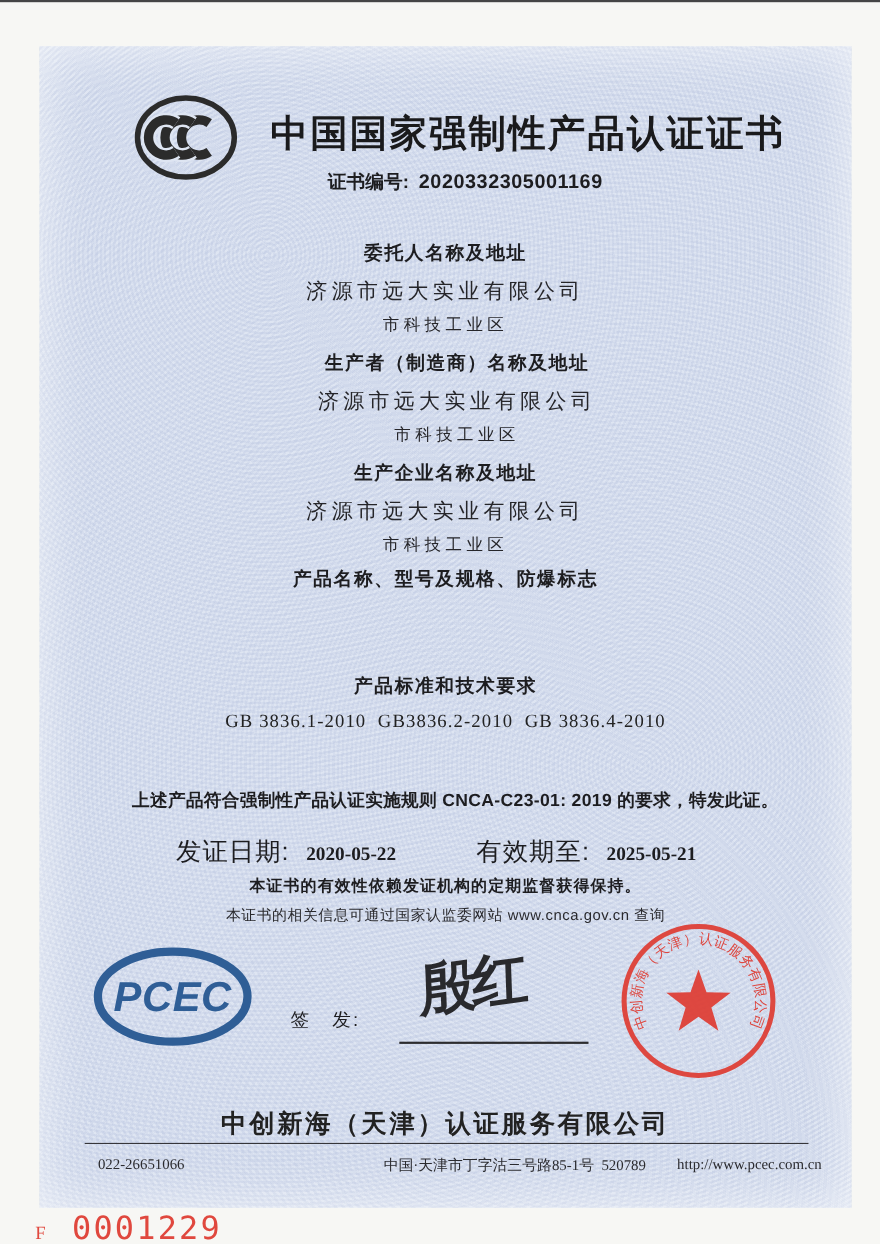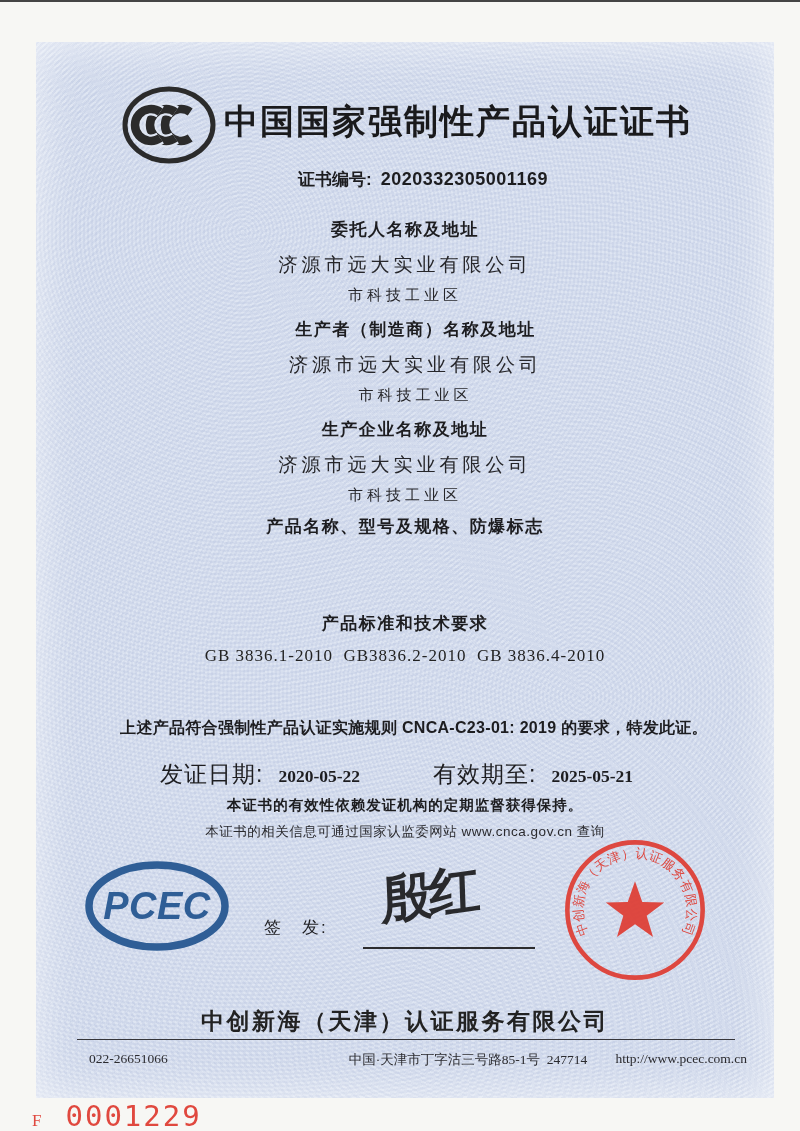--- a/index.html
+++ b/index.html
@@ -17,23 +17,23 @@
     background-image:
       repeating-radial-gradient(circle at 28% 18%, rgba(255,255,255,0) 0 2px, rgba(148,163,205,0.13) 2px 4px),
       repeating-radial-gradient(circle at 74% 62%, rgba(255,255,255,0) 0 2px, rgba(148,163,205,0.11) 2px 4px),
       repeating-radial-gradient(circle at 50% 95%, rgba(255,255,255,0) 0 3px, rgba(148,163,205,0.08) 3px 6px);
     box-shadow: inset 0 0 46px rgba(255,255,255,0.65);
   }
   .abs { position:absolute; }
   .ctr { width:100%; text-align:center; }
 
   .ccc-logo { left:84px; top:42px; width:98px; height:82px; }
-  .title { left:182px; top:57px; width:480px; text-align:center;
+  .title { left:204px; top:57px; width:480px; text-align:center;
            font-size:34px; font-weight:700; letter-spacing:2px; color:#1a1a1c; }
-  .cert-no { top:126px; font-size:17px; font-weight:700;padding-left:36px; }
+  .cert-no { top:112px; font-size:17px; font-weight:700;padding-left:36px; }
   .cert-no .num { font-size:18px; letter-spacing:0.5px; margin-left:9px; }
 
   .section { text-align:center; width:100%; }
   .sec-heading { font-size:17px; font-weight:700; letter-spacing:1.5px; margin-bottom:11px; }
   .company-line { font-size:19px; letter-spacing:4px; margin-bottom:8px; color:#26262a; }
   .addr-line { font-size:15px; letter-spacing:4px; color:#26262a; }
   .std-line { font-family:"Liberation Serif", serif; font-size:17px; letter-spacing:1px;
               white-space:pre; color:#222; }
   .s1 { top:176px; } .s2 { top:276px;padding-left:21px; } .s3 { top:376px; } .s4 { top:473px; } .s5 { top:570px; }
 
@@ -147,21 +147,21 @@
       <text font-size="12.5" fill="#df382e" letter-spacing="0.5" font-family="&quot;Liberation Sans&quot;, sans-serif">
         <textPath href="#stampArc" startOffset="50%" text-anchor="middle">中创新海（天津）认证服务有限公司</textPath>
       </text>
     </svg>
 
     <div class="abs ctr issuer">中创新海（天津）认证服务有限公司</div>
     <div class="abs rule"></div>
 
     <div class="abs footer-row">
       <span class="footer-phone">022-26651066</span>
-      <span class="footer-addr">中国·天津市丁字沽三号路85-1号  247714</span>
+      <span class="footer-addr">中国·天津市丁字沽三号路85-1号  520789</span>
       <span class="footer-site">http://www.pcec.com.cn</span>
     </div>
   </div>
 
   <div class="serial">
     <span class="pfx">F</span><span class="num">0001229</span>
   </div>
 </div>
 
 </body></html>

